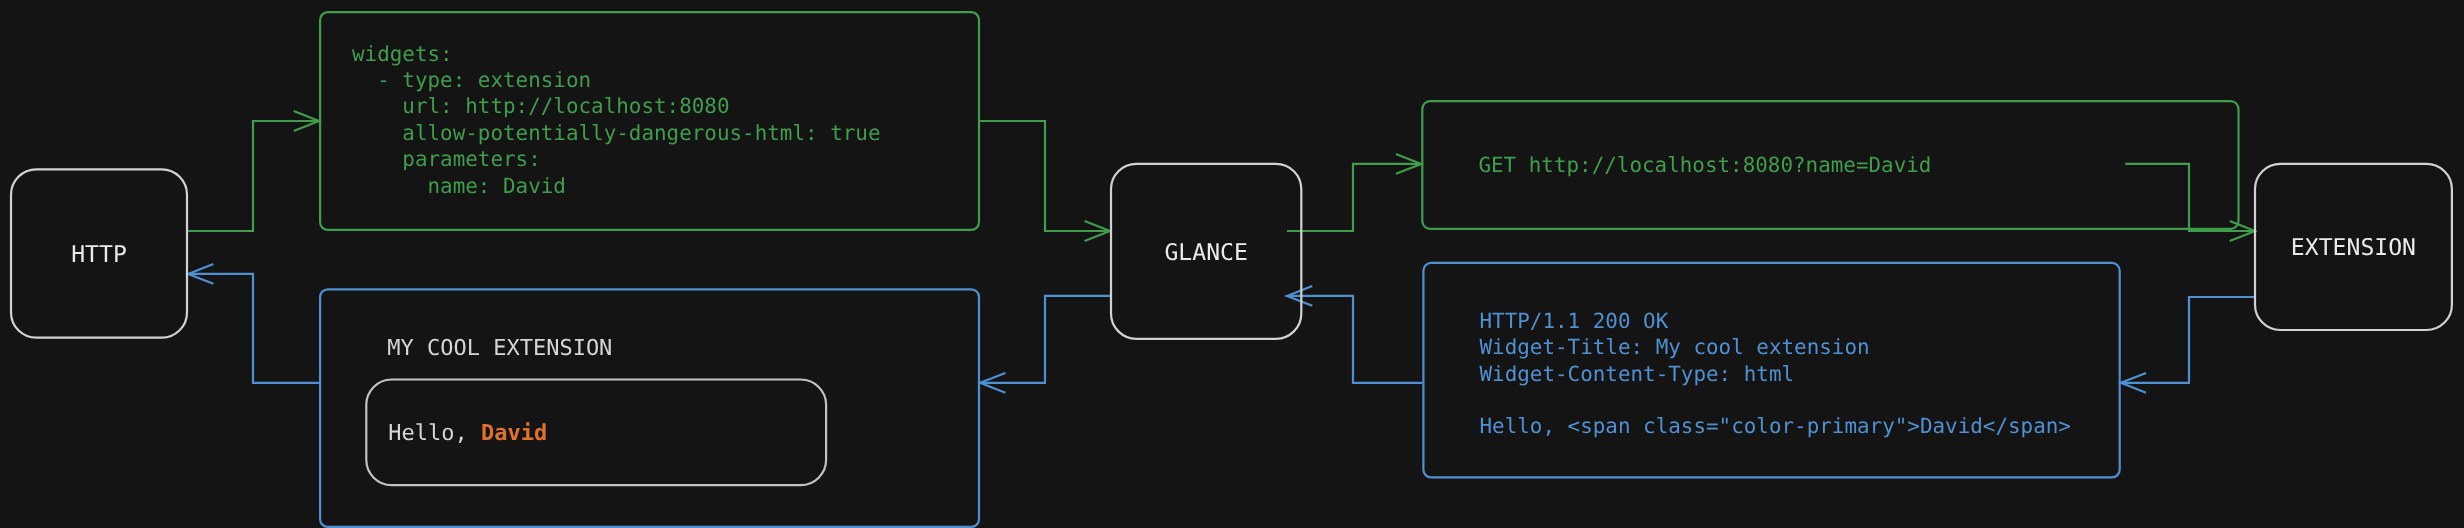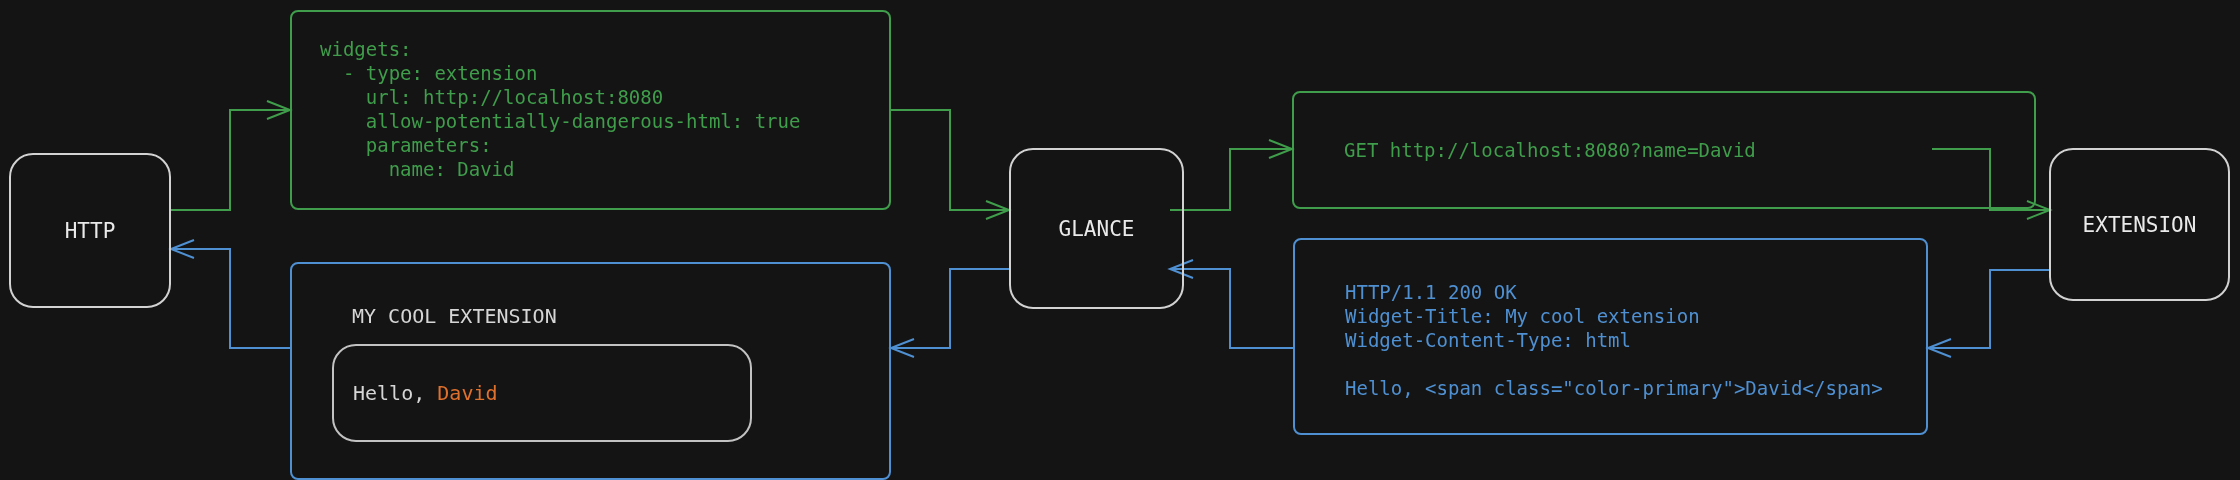--- a/index.html
+++ b/index.html
@@ -104,21 +104,21 @@
     border-radius: 24px;
     display: flex;
     align-items: center;
     padding-left: 19px;
   }
   .greeting {
     font-size: 20px;
     color: var(--muted_text, #d6d6d6);
     white-space: pre;
   }
-  .greeting .name { color: var(--orange, #e0712d); }
+  .greeting .name { color: var(--orange, #e0712d); font-weight: bold; }
 </style>
 </head>
 <body>
 
 <div class="canvas">
 
   <svg class="wires" viewBox="0 0 2240 480">
     <g>
       <path class="green-wire" d="M171 210 H230 V110 H288"></path>
       <path class="green-wire" d="M267 101 L290 110 L267 119"></path>

